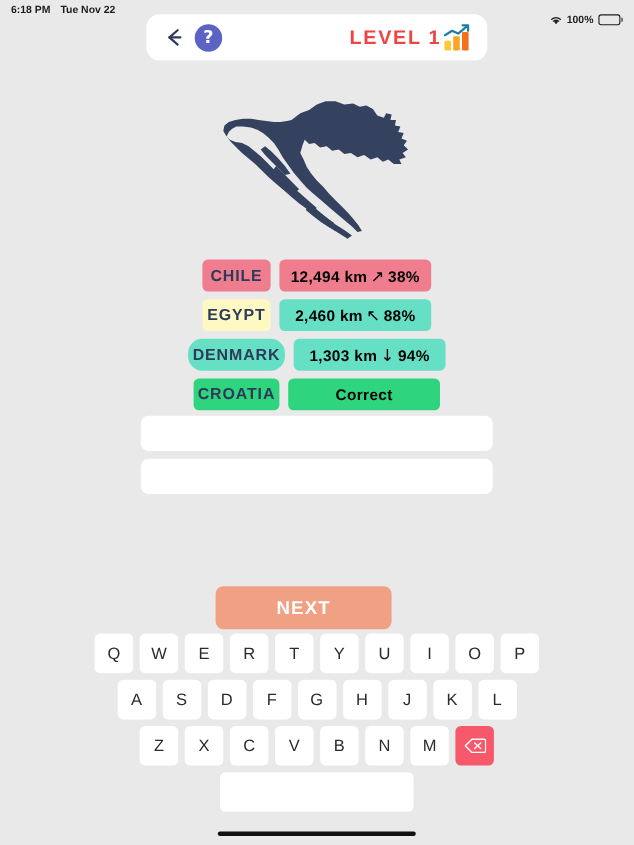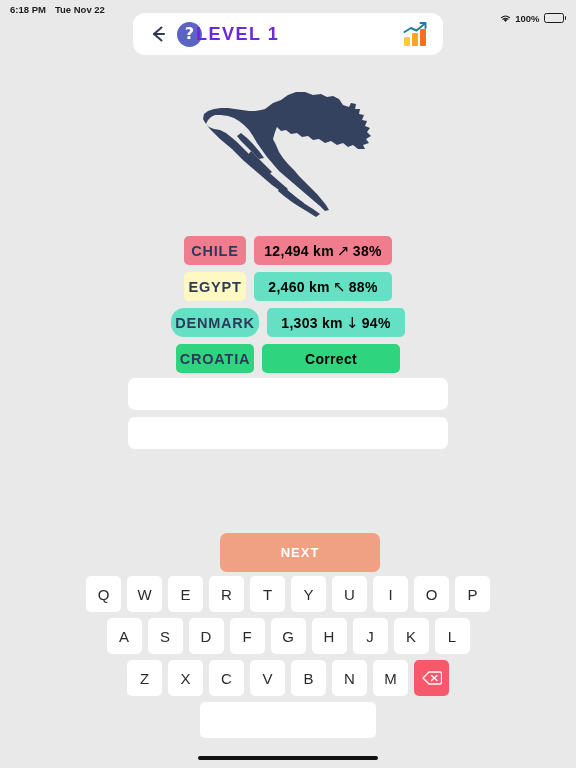--- a/index.html
+++ b/index.html
@@ -37,22 +37,22 @@
   }
   .back-arrow { width: 22px; height: 22px; flex: 0 0 auto; cursor: pointer; }
   .help-circle {
     width: 25px; height: 25px; border-radius: 50%;
     background: #5b63c4; margin-left: 8px; flex: 0 0 auto;
     display: flex; align-items: center; justify-content: center;
     color: #ffffff; font-size: 16px; font-weight: bold; cursor: pointer;
     font-family: "DejaVu Sans", sans-serif; line-height: 1;
   }
   .header-title {
-    flex: 1 1 auto; text-align: left;
-    font-size: 18px; font-weight: bold; color: #6d28d9;
+    flex: 1 1 auto; text-align: right;
+    font-size: 18px; font-weight: bold; color: #ef4444;
     letter-spacing: 1.5px; font-family: "Liberation Sans", sans-serif;
     margin-left: -6px;
   }
   .chart-icon { width: 28px; height: 28px; flex: 0 0 auto; cursor: pointer; }
 
   
   .map-wrap {
     position: absolute; top: 72px; left: 0; width: 576px; height: 152px;
     display: flex; align-items: center; justify-content: center;
   }
@@ -81,24 +81,24 @@
 
   
   .empty-rows {
     position: absolute; top: 378px; left: 128px; width: 320px;
     display: flex; flex-direction: column; gap: 7px;
   }
   .empty-row { height: 32px; background: #ffffff; border-radius: 7px; }
 
   
   .next-btn {
-    position: absolute; top: 533px; left: 220px; width: 160px; height: 39px;
+    position: absolute; top: 533px; left: 196px; width: 160px; height: 39px;
     background: #f0a184; border-radius: 7px;
     display: flex; align-items: center; justify-content: center;
-    color: #ffffff; font-size: 13px; font-weight: bold; letter-spacing: 1px;
+    color: #ffffff; font-size: 17px; font-weight: bold; letter-spacing: 1px;
     cursor: pointer;
   }
 
   
   .keyboard {
     position: absolute; top: 576px; left: 0; width: 576px;
     display: flex; flex-direction: column; align-items: center; gap: 6px;
   }
   .kb-row { display: flex; gap: 6px; justify-content: center; }
   .key {

